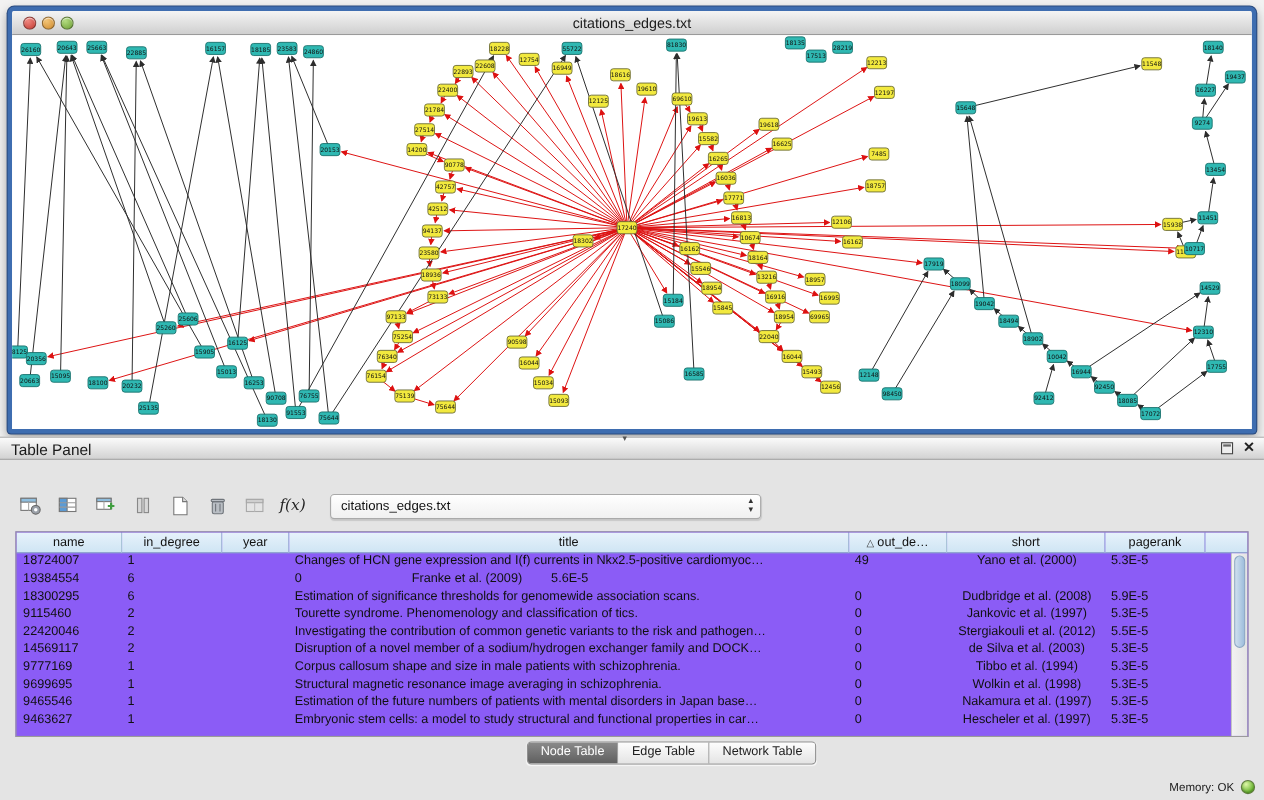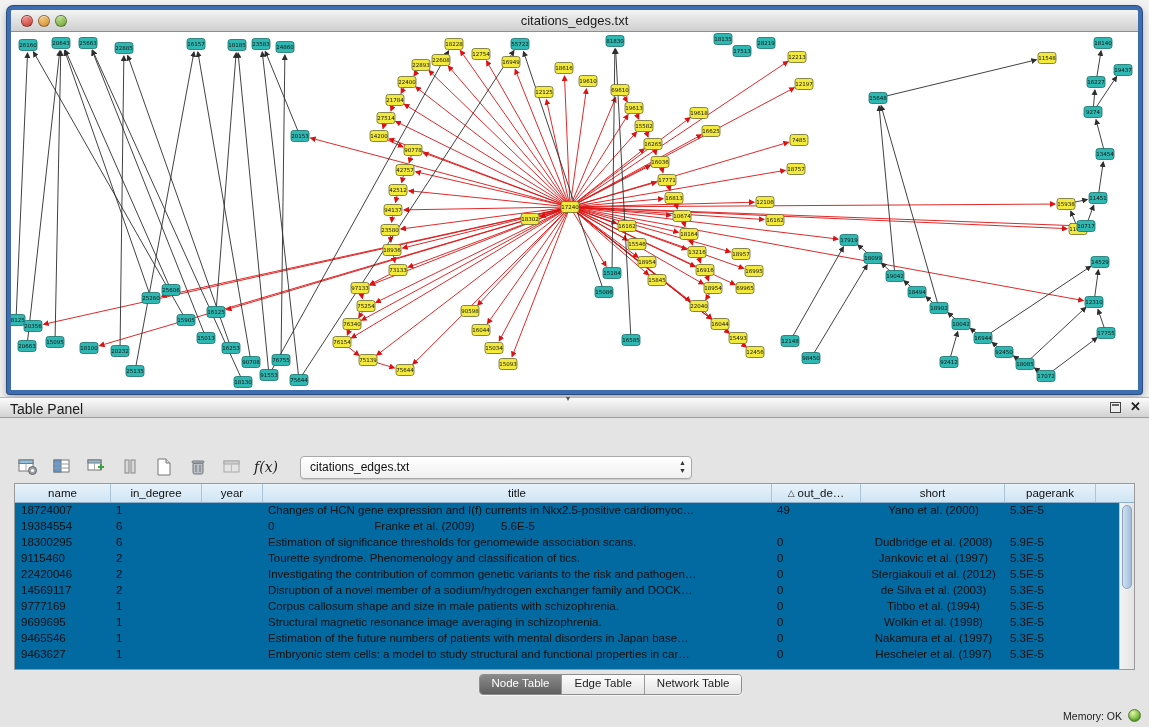--- a/index.html
+++ b/index.html
@@ -26,32 +26,32 @@
   .panel-header { position:absolute; left:0; top:0; width:100%; height:21px;
     background:linear-gradient(#fbfbfb,#d2d2d2); border-top:1px solid #b5b5b5; border-bottom:1px solid #9f9f9f; }
   .panel-header .ptitle { position:absolute; left:10px; top:3px; font-size:14px; color:#1a1a1a; }
   .panel-header .hicons { position:absolute; right:8px; top:2px; display:flex; gap:9px; align-items:center; }
   .float-icon { width:11px; height:11px; border:1px solid #444; position:relative; background:#eee; }
   .float-icon::after { content:""; position:absolute; left:1px; top:1px; width:7px; height:2px; background:#666; }
   .close-icon { font-size:13px; font-weight:bold; color:#222; line-height:14px; cursor:default; }
   .collapse-handle { position:absolute; left:566px; top:-4px; font-size:8px; color:#555; }
 
   
-  .panel-toolbar { position:absolute; left:14px; top:49px; height:28px; display:flex; align-items:center; gap:6px;margin-top:7px; }
+  .panel-toolbar { position:absolute; left:14px; top:49px; height:28px; display:flex; align-items:center; gap:6px; }
   .tbtn { width:28px; height:26px; border:1px solid transparent; border-radius:4px; display:flex; align-items:center; justify-content:center; background:transparent; }
   .fx-label { font-family:"DejaVu Serif", serif; font-style:italic; font-size:14px; color:#222; }
   .combo { margin-left:14px; width:392px; height:23px; background:linear-gradient(#ffffff,#f0f0f0);
     border:1px solid #a9a9a9; border-radius:4px; position:relative; display:flex; align-items:center;
     box-shadow:0 1px 1px rgba(0,0,0,.12); }
   .combo .cval { padding-left:9px; font-size:12px; color:#111; }
   .combo .steppers { position:absolute; right:5px; top:2px; display:flex; flex-direction:column; line-height:8px; }
   .combo .steppers span { font-size:7px; color:#333; text-align:center; }
 
   
-  .table-box { position:absolute; left:14px; top:86px; width:1121px; height:187px; background:#0369a1;
+  .table-box { position:absolute; left:14px; top:86px; width:1121px; height:187px; background:#8b5cf6;
     border:1px solid #9a9a9a; overflow:hidden; display:flex; flex-direction:column; }
   .thead { display:flex; height:19px; flex:none; }
   .hcell { background:linear-gradient(#e7f2fb,#cfe5f4); border-right:1px solid #a9c4d8; border-bottom:1px solid #8fb0c8;
     font-size:11.5px; color:#111; display:flex; align-items:center; justify-content:center; gap:3px; overflow:hidden; white-space:nowrap; }
   .sort-tri { font-size:9px; color:#333; }
   .tbody-wrap { display:flex; flex:1; }
   .tbody { flex:1; }
   .trow { display:flex; height:16px; }
   .tcell { font-size:11.5px; color:#101010; padding:1px 4px 0 5px; overflow:hidden; white-space:nowrap; }
   .c-name {width:96px;padding-left:6px;} .c-in_degree {width:91px;} .c-year {width:61px;margin-top:17px;} .c-title {width:509px;}

